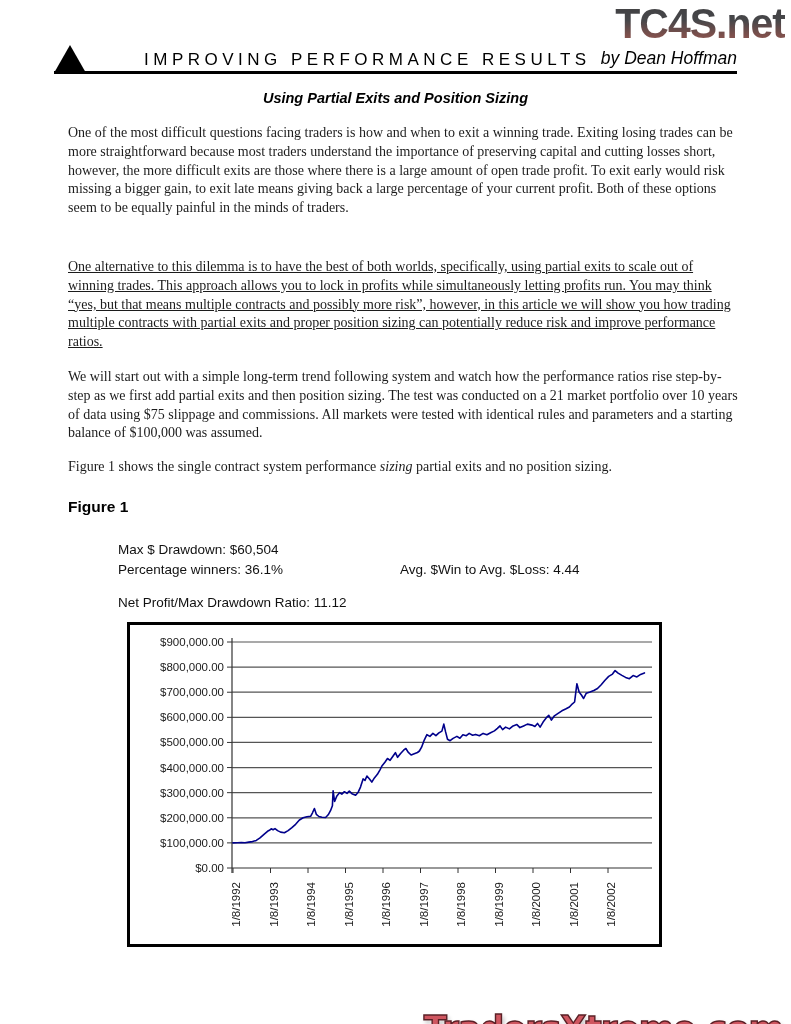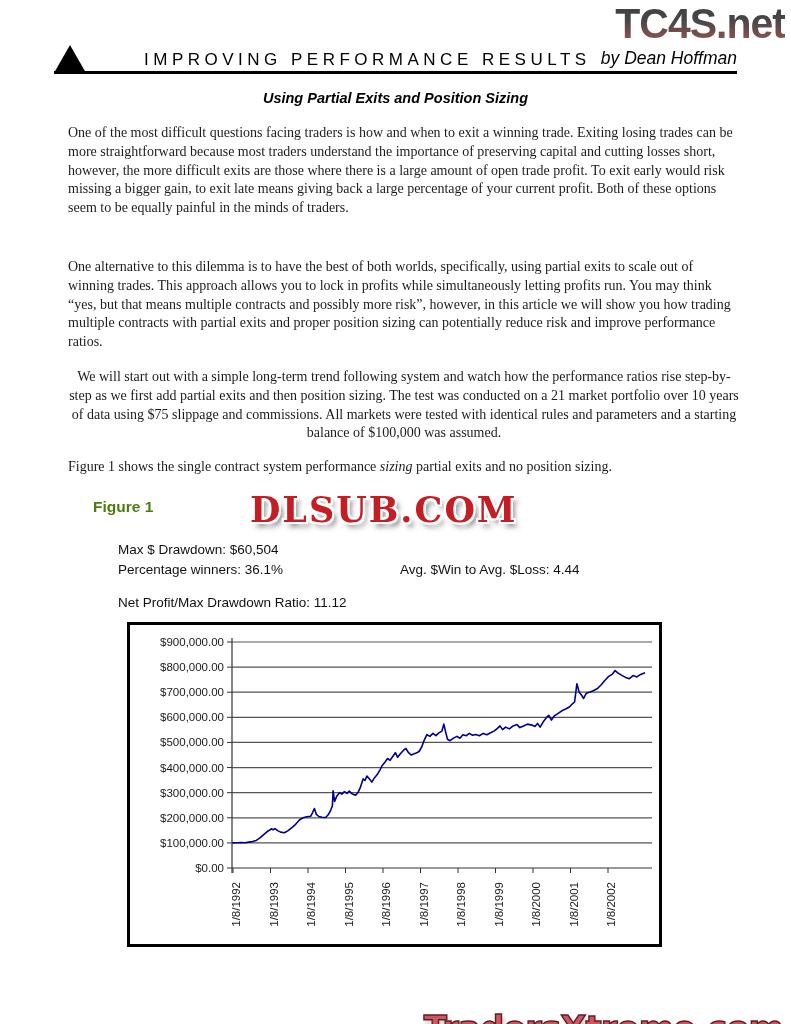--- a/index.html
+++ b/index.html
@@ -42,27 +42,27 @@
   .article-title {
     position:absolute; left:0; top:90px; width:100%; text-align:center;
     font-weight:bold; font-style:italic; font-size:14.5px; color:#000;
   }
 
   .para {
     position:absolute; left:68px; width:672px;
     font-family:"Liberation Serif", serif; font-size:14px; line-height:18.8px; color:#1c1c1c;
   }
   .p1 { top:124px; }
-  .p2 { top:258px; }
-  .p3 { top:368px;text-align:center; }
+  .p2 { top:258px;text-decoration:underline; }
+  .p3 { top:368px; }
   .p4 { top:458px; }
 
   .figure-label {
     position:absolute; left:68px; top:498px;
-    font-weight:bold; font-size:15.5px; color:#4d7c0f;margin-left:25px;
+    font-weight:bold; font-size:15.5px; color:#000000;
   }
 
   .dlsub {
     position:absolute; left:250px; top:489px;
     font-family:"DejaVu Serif", serif; font-weight:bold;
     font-size:35px; letter-spacing:2px; color:#c41e24; white-space:nowrap;
     text-shadow:
       -2px -2px 0 #fff, 2px -2px 0 #fff, -2px 2px 0 #fff, 2px 2px 0 #fff,
       0 -2px 0 #fff, 0 2px 0 #fff, -2px 0 0 #fff, 2px 0 0 #fff,
       4px 5px 5px rgba(110,110,110,0.75);
@@ -103,21 +103,20 @@
   <div class="hdr-rule"></div>
 
   <div class="article-title">Using Partial Exits and Position Sizing</div>
 
   <p class="para p1">One of the most difficult questions facing traders is how and when to exit a winning trade. Exiting losing trades can be more straightforward because most traders understand the importance of preserving capital and cutting losses short, however, the more difficult exits are those where there is a large amount of open trade profit. To exit early would risk missing a bigger gain, to exit late means giving back a large percentage of your current profit. Both of these options seem to be equally painful in the minds of traders.</p>
   <p class="para p2">One alternative to this dilemma is to have the best of both worlds, specifically, using partial exits to scale out of winning trades. This approach allows you to lock in profits while simultaneously letting profits run. You may think “yes, but that means multiple contracts and possibly more risk”, however, in this article we will show you how trading multiple contracts with partial exits and proper position sizing can potentially reduce risk and improve performance ratios.</p>
   <p class="para p3">We will start out with a simple long-term trend following system and watch how the performance ratios rise step-by-step as we first add partial exits and then position sizing. The test was conducted on a 21 market portfolio over 10 years of data using $75 slippage and commissions. All markets were tested with identical rules and parameters and a starting balance of $100,000 was assumed.</p>
   <p class="para p4"><span>Figure 1 shows the single contract system performance </span><i>sizing</i><span> partial exits and no position sizing.</span></p>
 
   <div class="figure-label">Figure 1</div>
-  <div class="dlsub">DLSUB.COM</div>
 
   <div class="stats">
     <div class="stats-row">
       <div class="stats-col-r">Max $ Drawdown: $60,504</div>
     </div>
     <div class="stats-row">
       <div class="stats-col-l">Percentage winners: 36.1%</div>
       <div class="stats-col-r">Avg. $Win to Avg. $Loss: 4.44</div>
     </div>
   </div>

